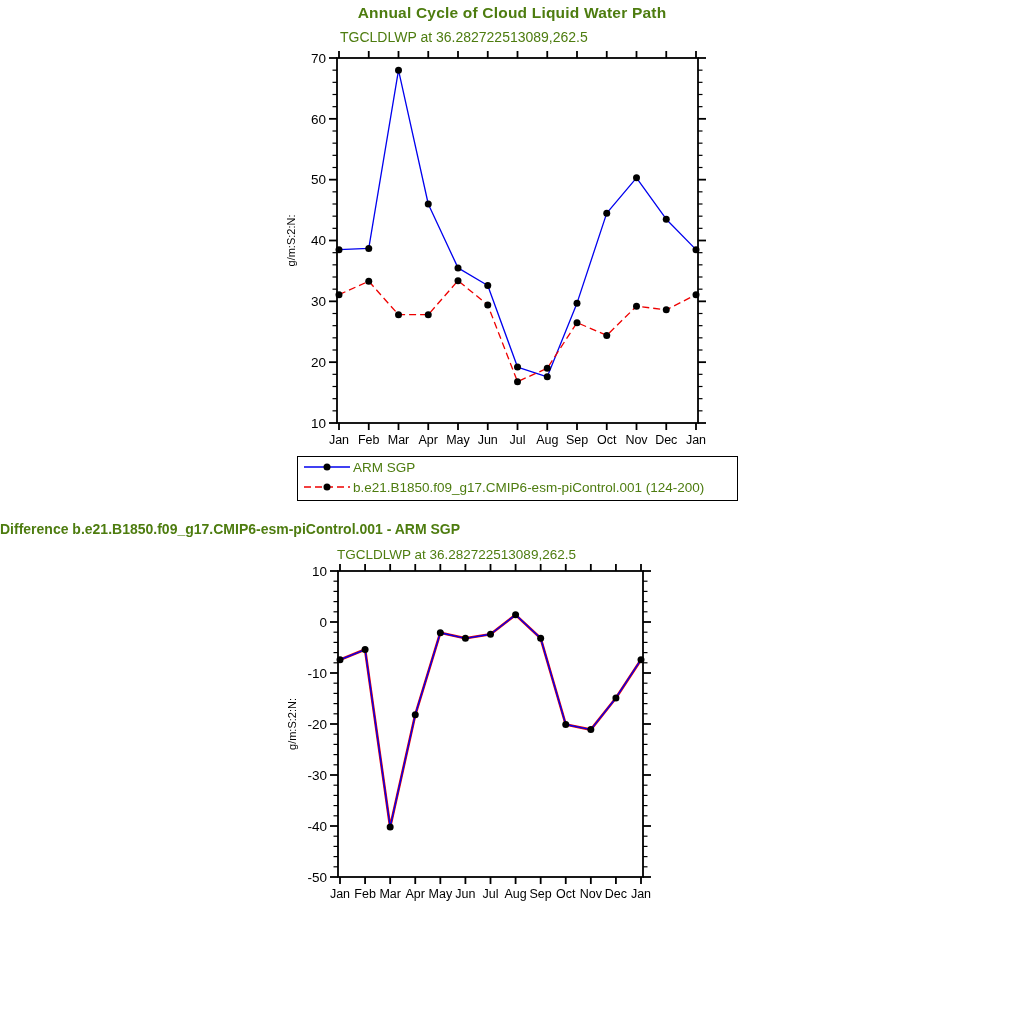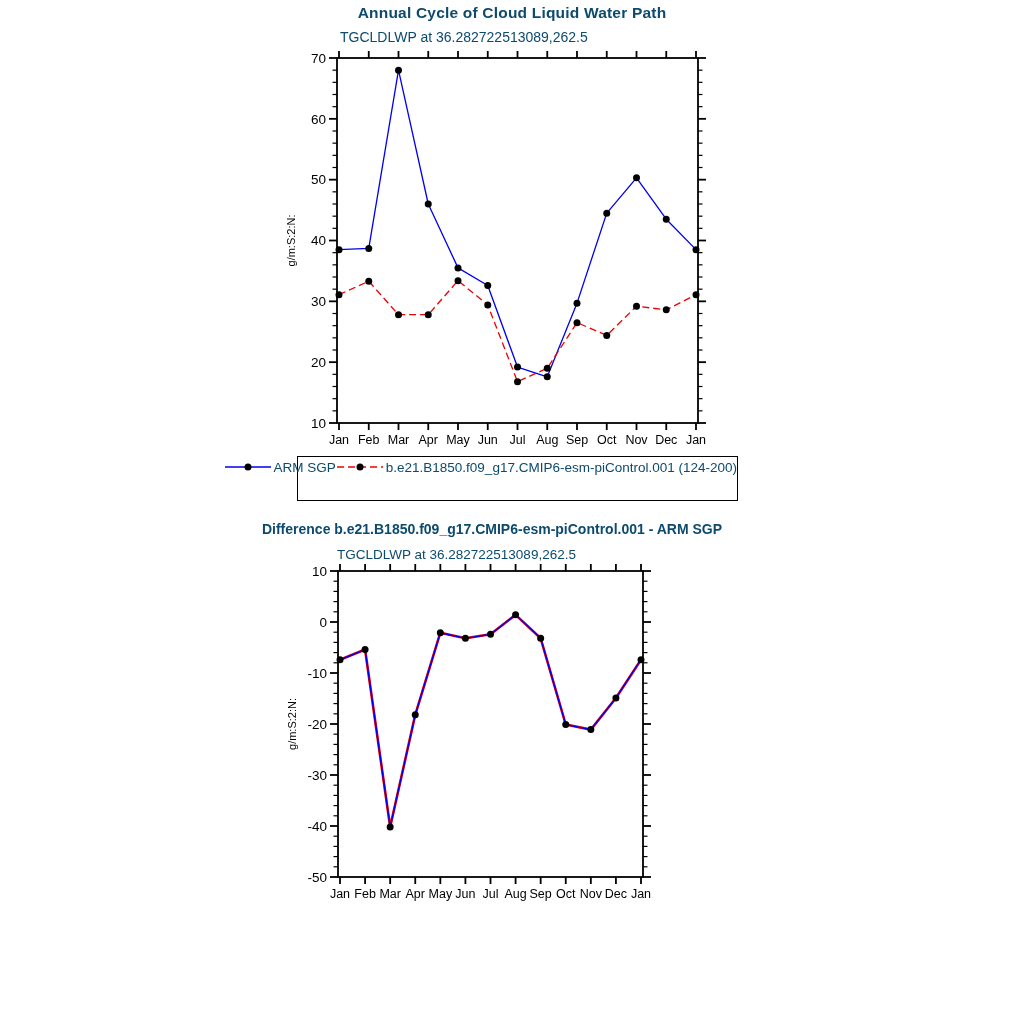--- a/index.html
+++ b/index.html
@@ -1,40 +1,40 @@
 <!DOCTYPE html>
 <html><head>
 <meta charset="utf-8">
 <style>
   html,body { margin:0; padding:0; background:#ffffff; }
   #page {
     position:relative; width:1024px; height:948px; background:#ffffff;
-    font-family:"Liberation Sans","DejaVu Sans",sans-serif; color:#0c4a6e;
+    font-family:"Liberation Sans","DejaVu Sans",sans-serif; color:#4d7c0f;
     overflow:hidden;
   }
   .abs { position:absolute; }
   #main-title {
     left:0; right:0; top:4px; text-align:center;
     font-size:15.5px; font-weight:bold; letter-spacing:0.2px;
   }
   #top-subtitle {
     left:340px; top:29px; font-size:14px;
   }
   #bottom-title {
-    left:0; width:984px; top:521px; text-align:center;
+    left:0; width:984px; top:521px; 
     font-size:14px; font-weight:bold;
   }
   #bottom-subtitle {
     left:337px; top:547px; font-size:13.5px;
   }
   #plots-svg { left:0; top:0; }
   #legend-box {
     left:297px; top:456px; width:441px; height:45px;
     border:1.2px solid #000; box-sizing:border-box;
-    display:flex; flex-direction:row; justify-content:flex-end;
+    display:flex; flex-direction:column; justify-content:flex-start;
     padding-left:5px;
   }
   .legend-row { display:flex; align-items:center; height:20px; }
   .legend-row svg { flex:0 0 auto; }
   .legend-label { font-size:13.5px; margin-left:2px; white-space:nowrap; }
 </style>
 </head>
 <body>
 
 <div id="page">

